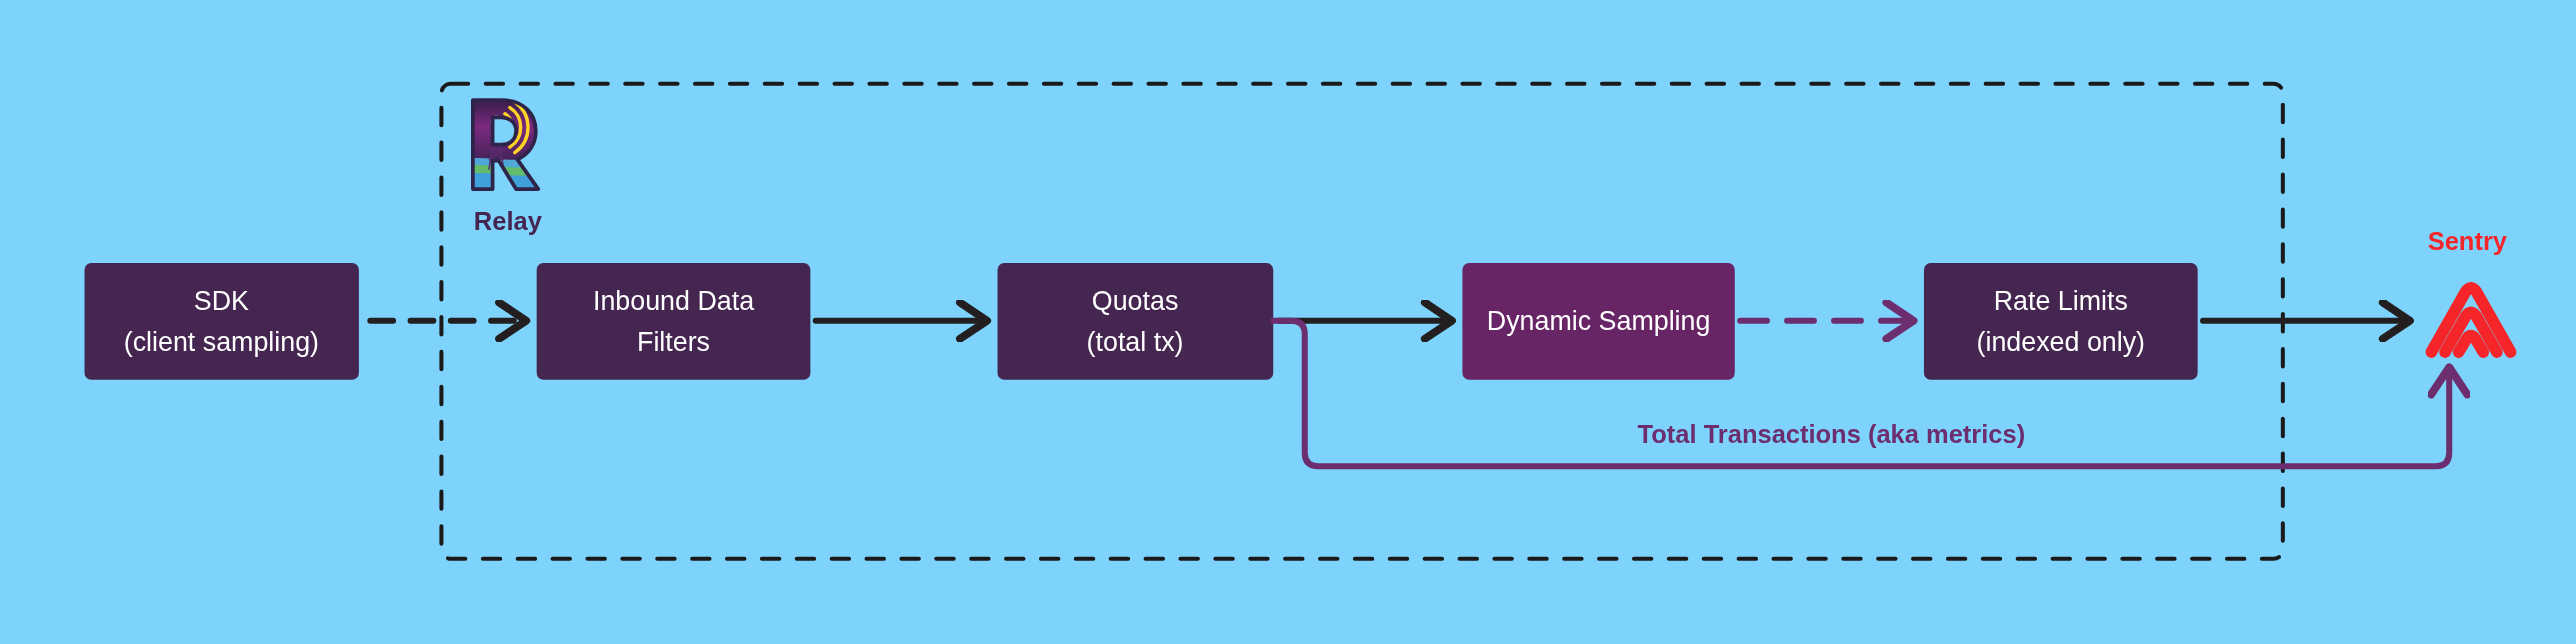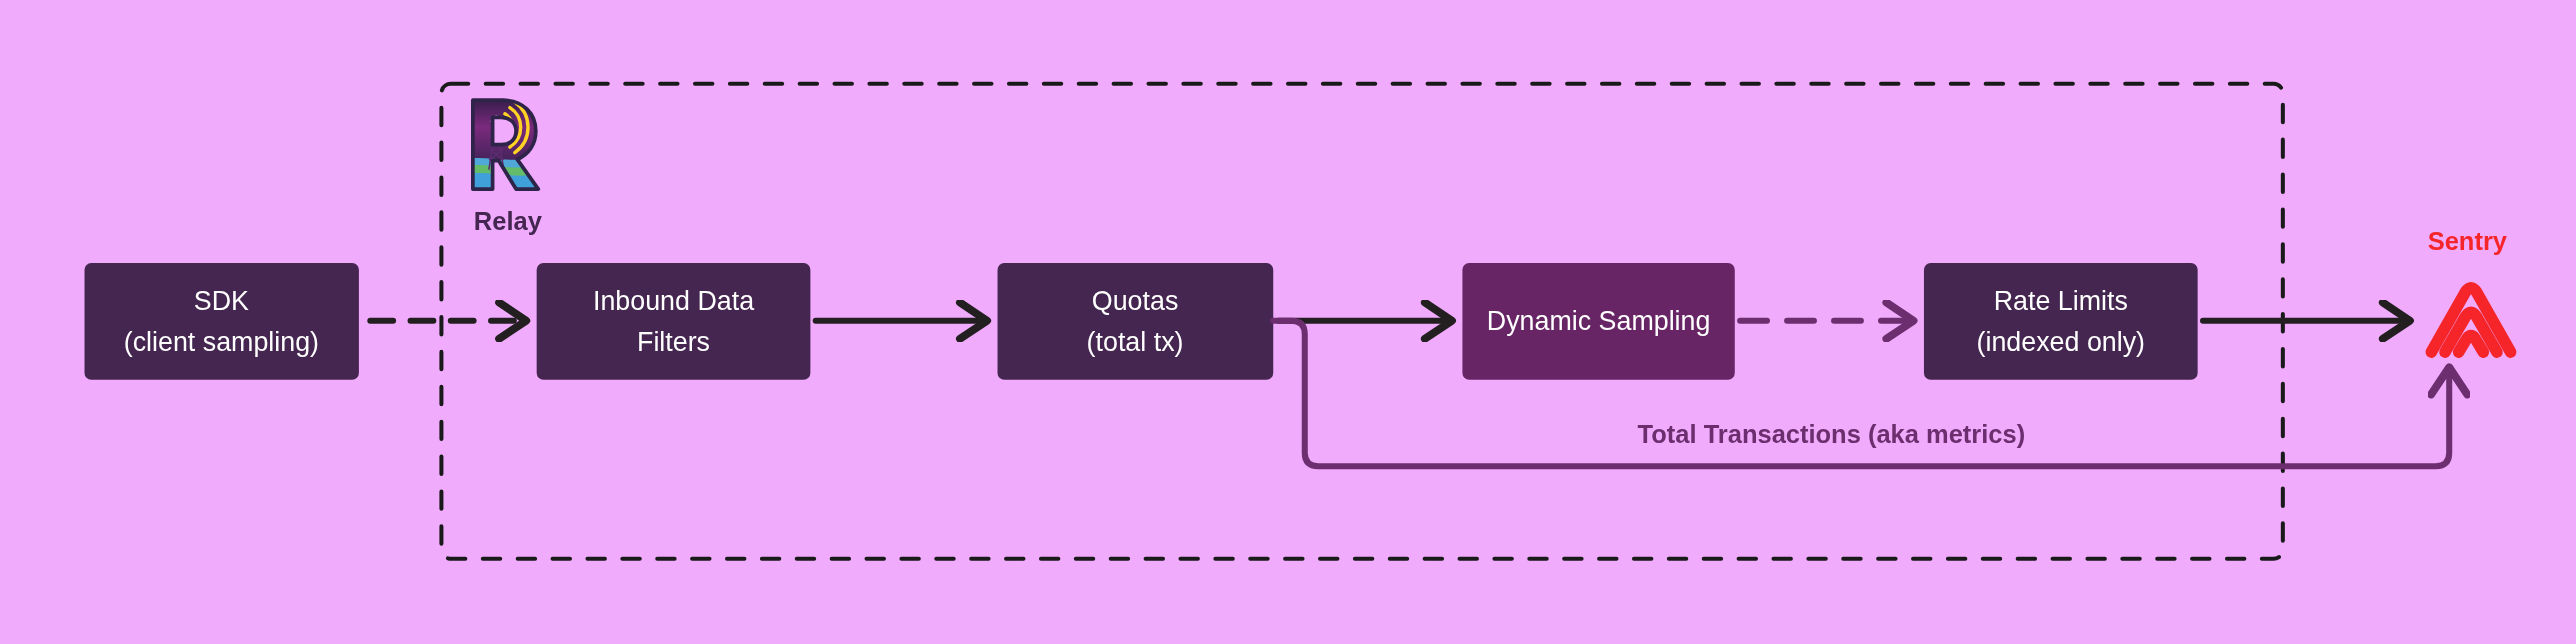--- a/index.html
+++ b/index.html
@@ -7,21 +7,21 @@
     padding: 0;
     background: #ffffff;
   }
   body {
     font-family: "Liberation Sans", sans-serif;
   }
   #stage {
     position: relative;
     width: 2576px;
     height: 644px;
-    background: #f0abfc;
+    background: #7dd3fc;
     overflow: hidden;
   }
   #diagram-svg {
     position: absolute;
     left: 0;
     top: 0;
     width: 2576px;
     height: 644px;
   }
   .node-label {

